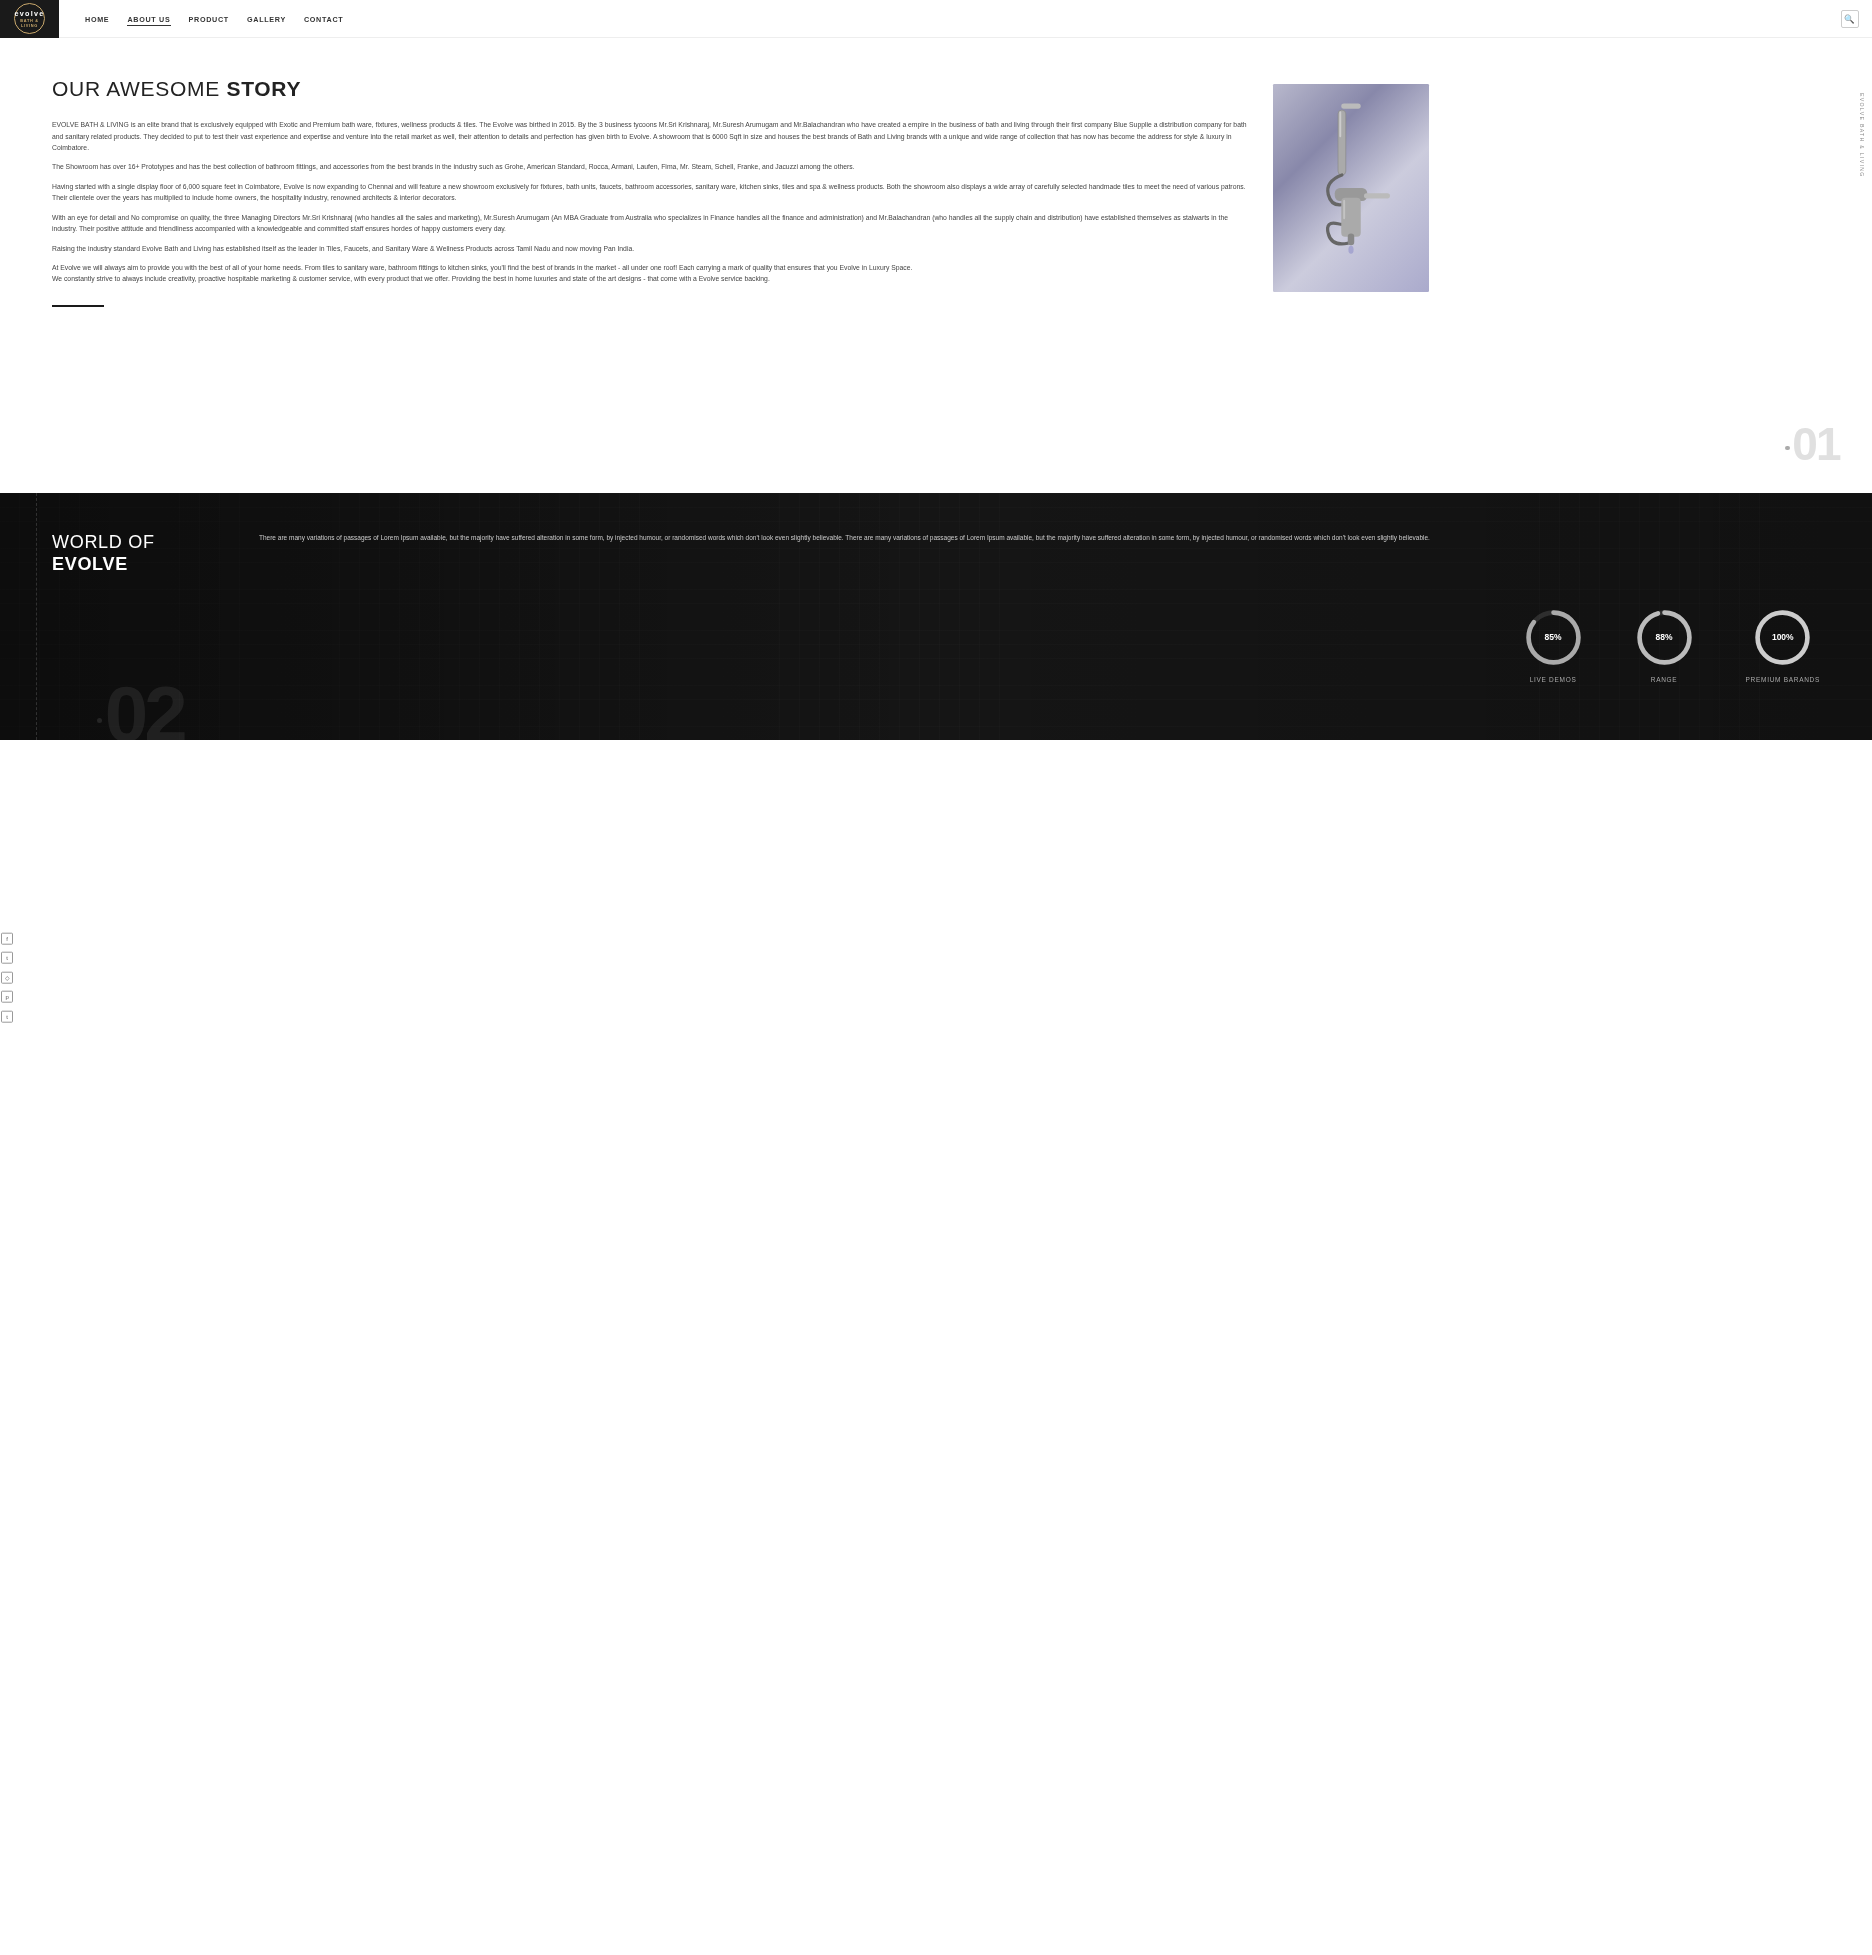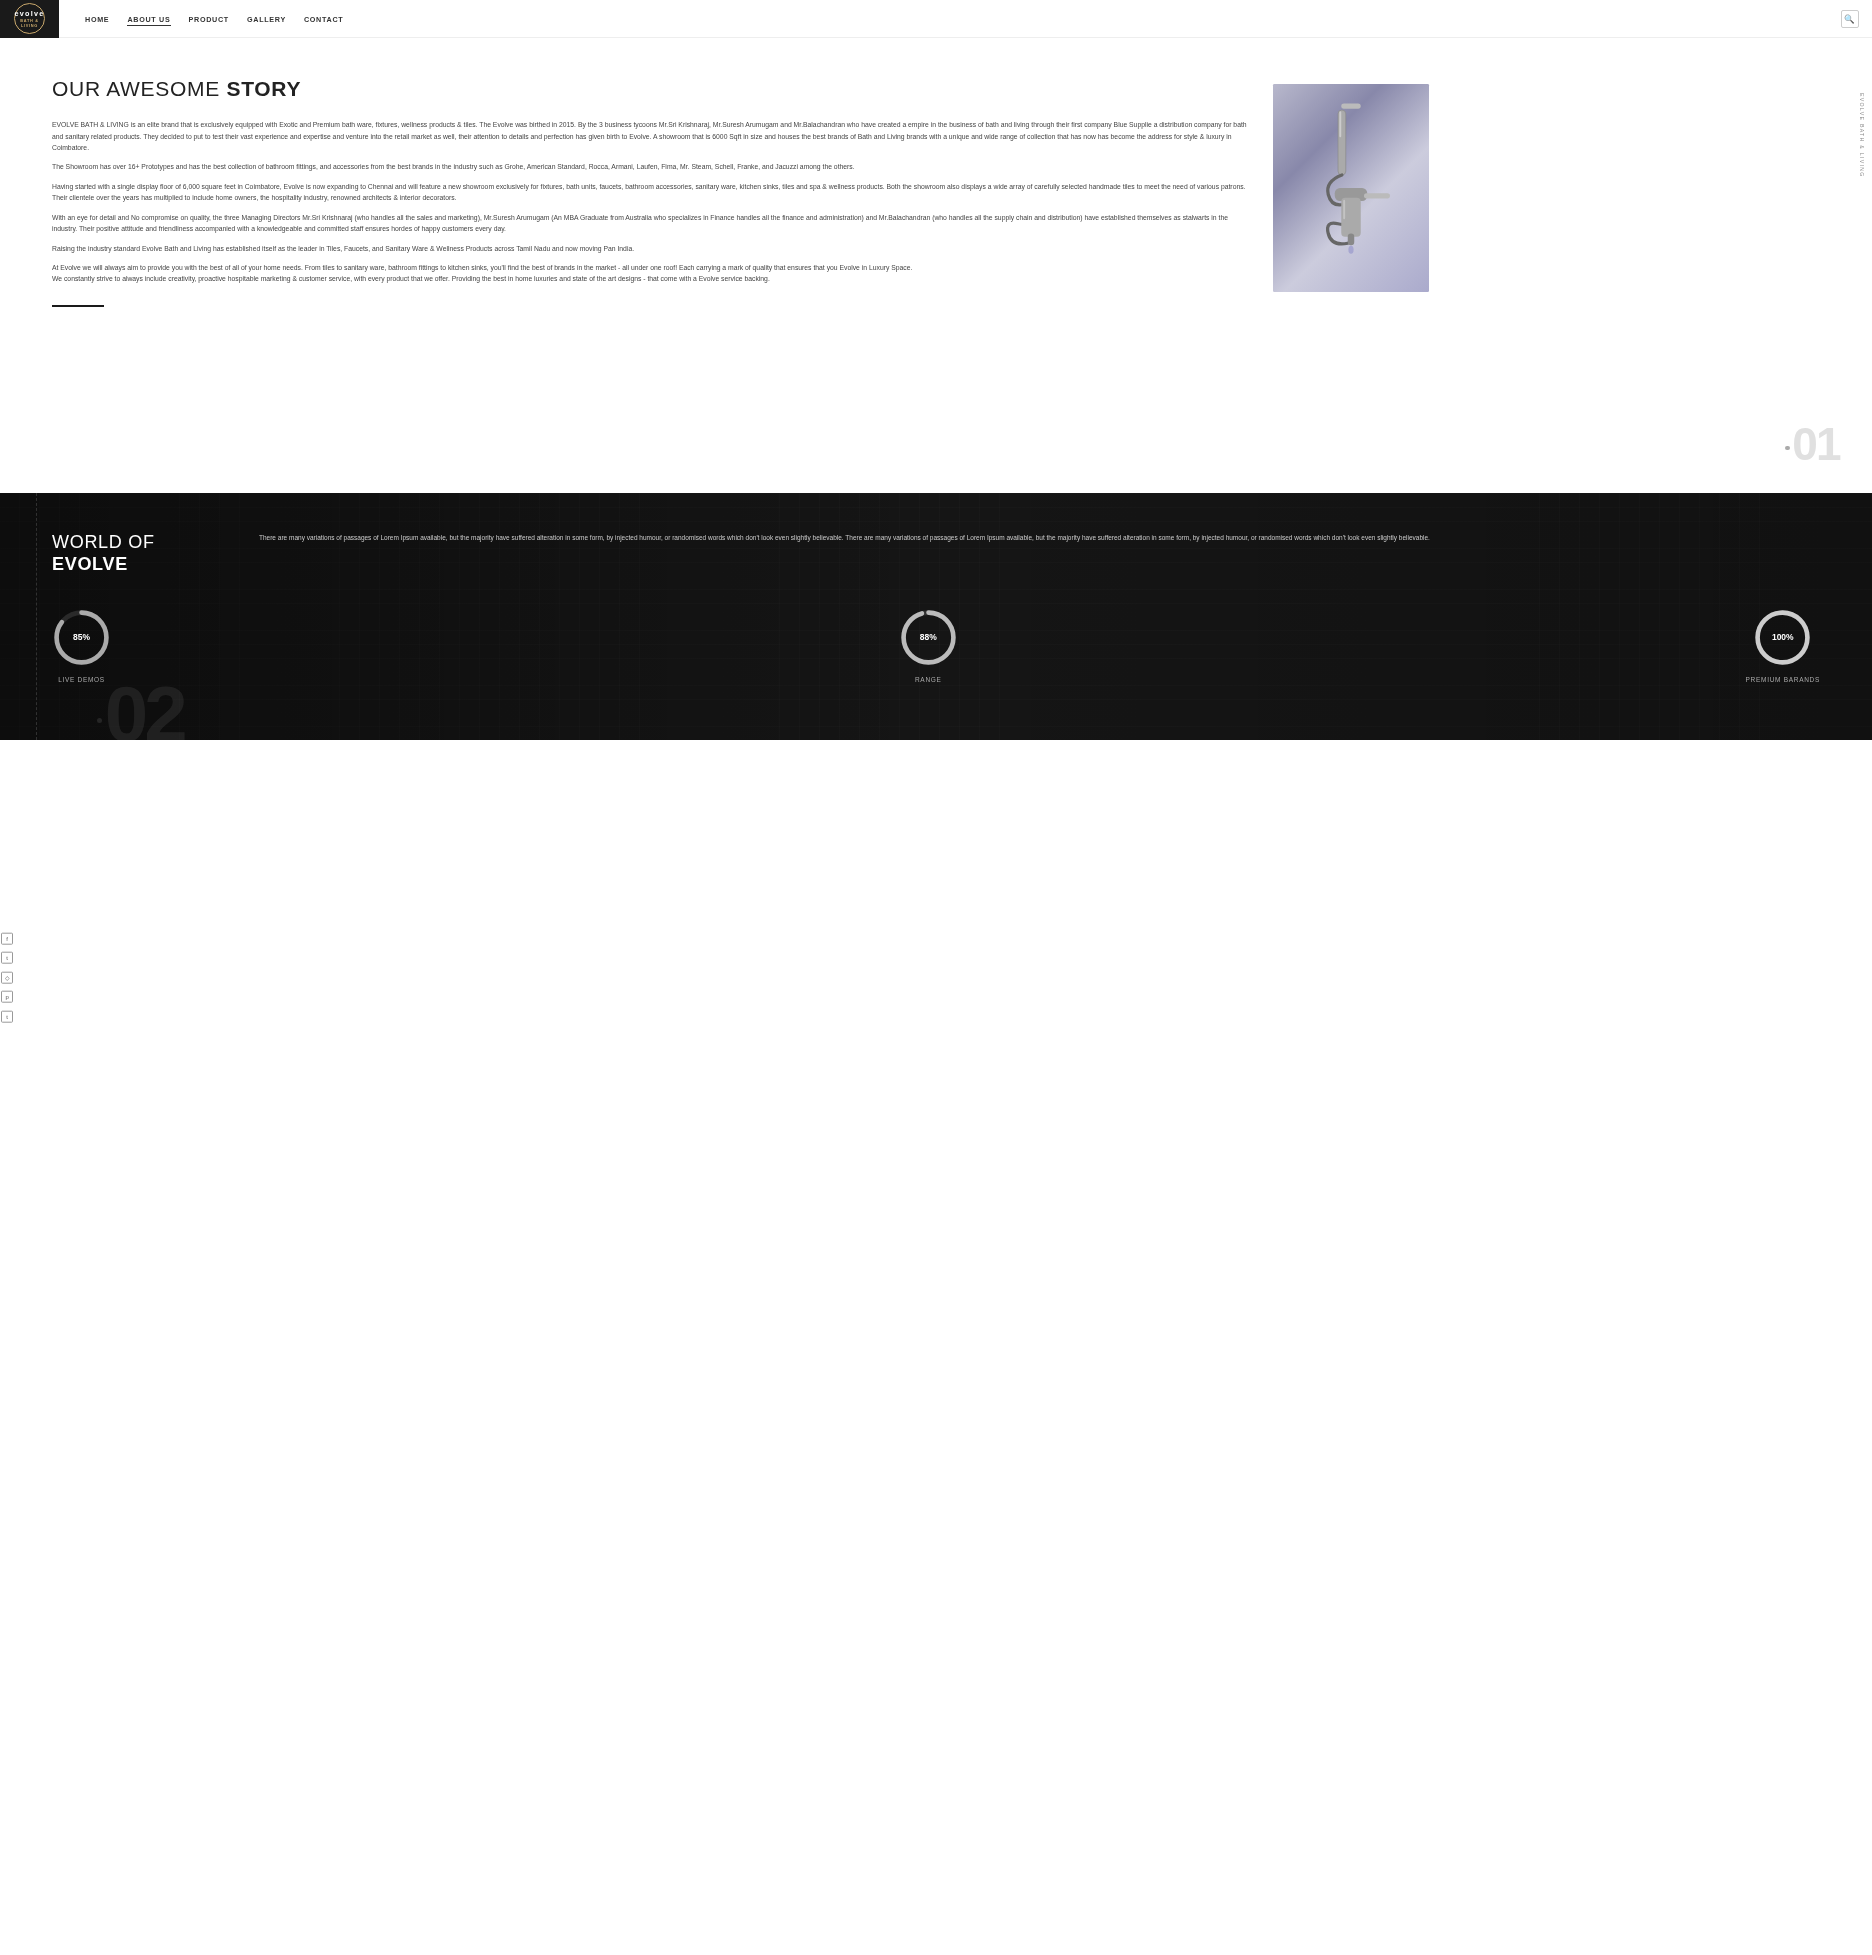--- a/index.html
+++ b/index.html
@@ -240,21 +240,21 @@
     .world-desc {
       flex: 1;
       font-size: 6.5px;
       line-height: 1.8;
       color: #ccc;
     }
 
     
     .circles-row {
       display: flex;
-      justify-content: space-between;
+      justify-content: flex-end;
       gap: 52px;
       align-items: flex-start;
     }
     .circle-item {
       display: flex;
       flex-direction: column;
       align-items: center;
       gap: 9px;
     }
     .circle-chart {

